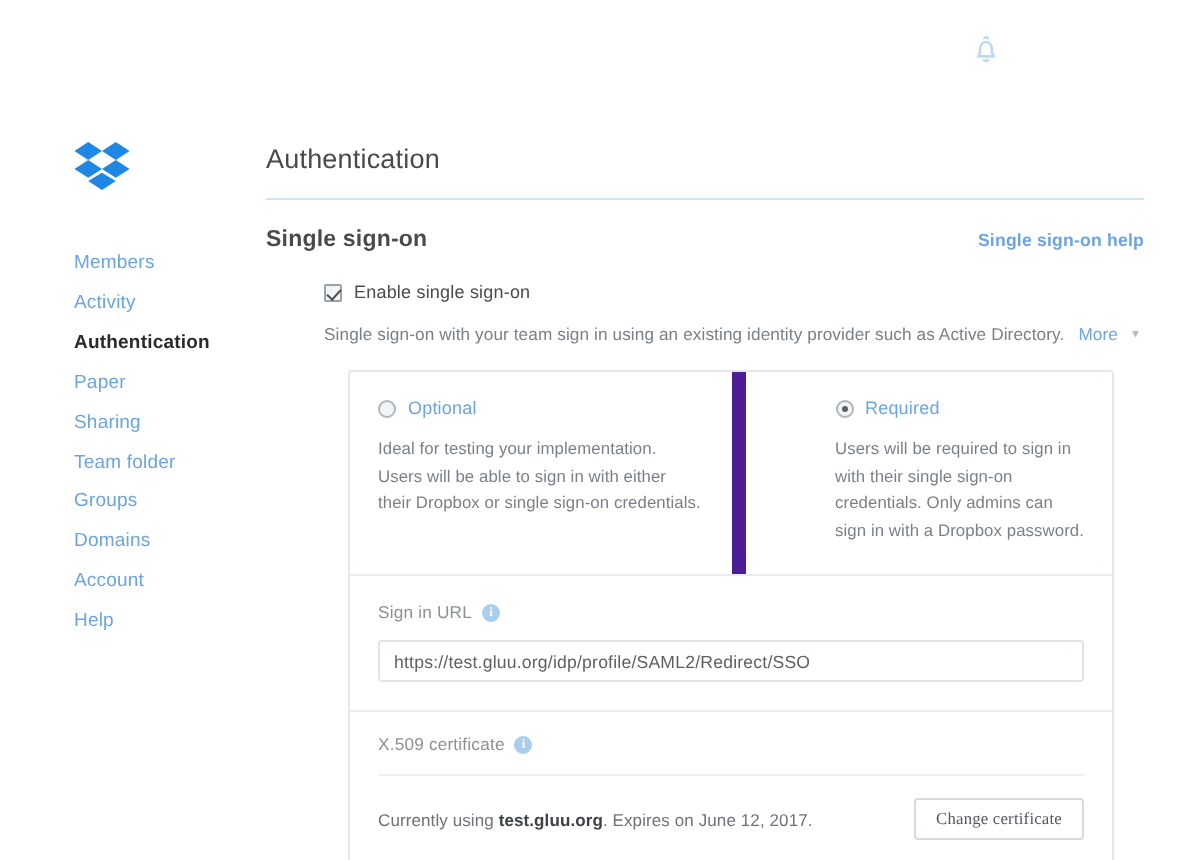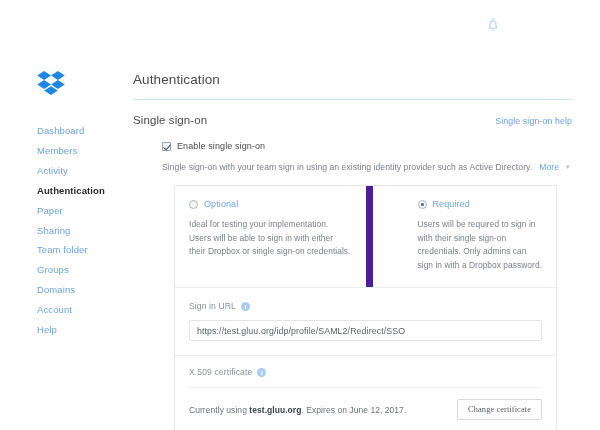--- a/index.html
+++ b/index.html
@@ -110,23 +110,24 @@
   }
   .title-rule {
     margin-top: 12px;
     height: 1px;
     background: #c9e6f5;
     width: 439px;
   }
   .section-row {
     margin-top: 14px;
     display: flex;
-    align-items: flex-end;
+    align-items: center;
     justify-content: space-between;
     width: 439px;
+    font-weight: bold;
   }
   .section-title {
     font-size: 11.5px;
     color: #4a4a4a;
     letter-spacing: .1px;
   }
   .help-link {
     font-size: 8.8px;
     color: #6ba4de;
     cursor: pointer;
@@ -371,21 +372,20 @@
 
     <svg class="logo" viewBox="0 0 32 29">
       <path d="M8 0L0 5.2l8 5.2 8-5.2z" fill="#1e87e5"></path>
       <path d="M24 0l-8 5.2 8 5.2 8-5.2z" fill="#1e87e5"></path>
       <path d="M0 15.6l8 5.2 8-5.2-8-5.2z" fill="#1e87e5"></path>
       <path d="M32 15.6l-8 5.2-8-5.2 8-5.2z" fill="#1e87e5"></path>
       <path d="M8 22.6l8 5.2 8-5.2-8-4.8z" fill="#1e87e5"></path>
     </svg>
 
     <div class="nav">
-      <div class="nav-item"><span>Dashboard</span></div>
       <div class="nav-item"><span>Members</span></div>
       <div class="nav-item"><span>Activity</span></div>
       <div class="nav-item active"><span>Authentication</span></div>
       <div class="nav-item"><span>Paper</span></div>
       <div class="nav-item"><span>Sharing</span></div>
       <div class="nav-item"><span>Team folder</span></div>
       <div class="nav-item"><span>Groups</span></div>
       <div class="nav-item"><span>Domains</span></div>
       <div class="nav-item"><span>Account</span></div>
       <div class="nav-item"><span>Help</span></div>

